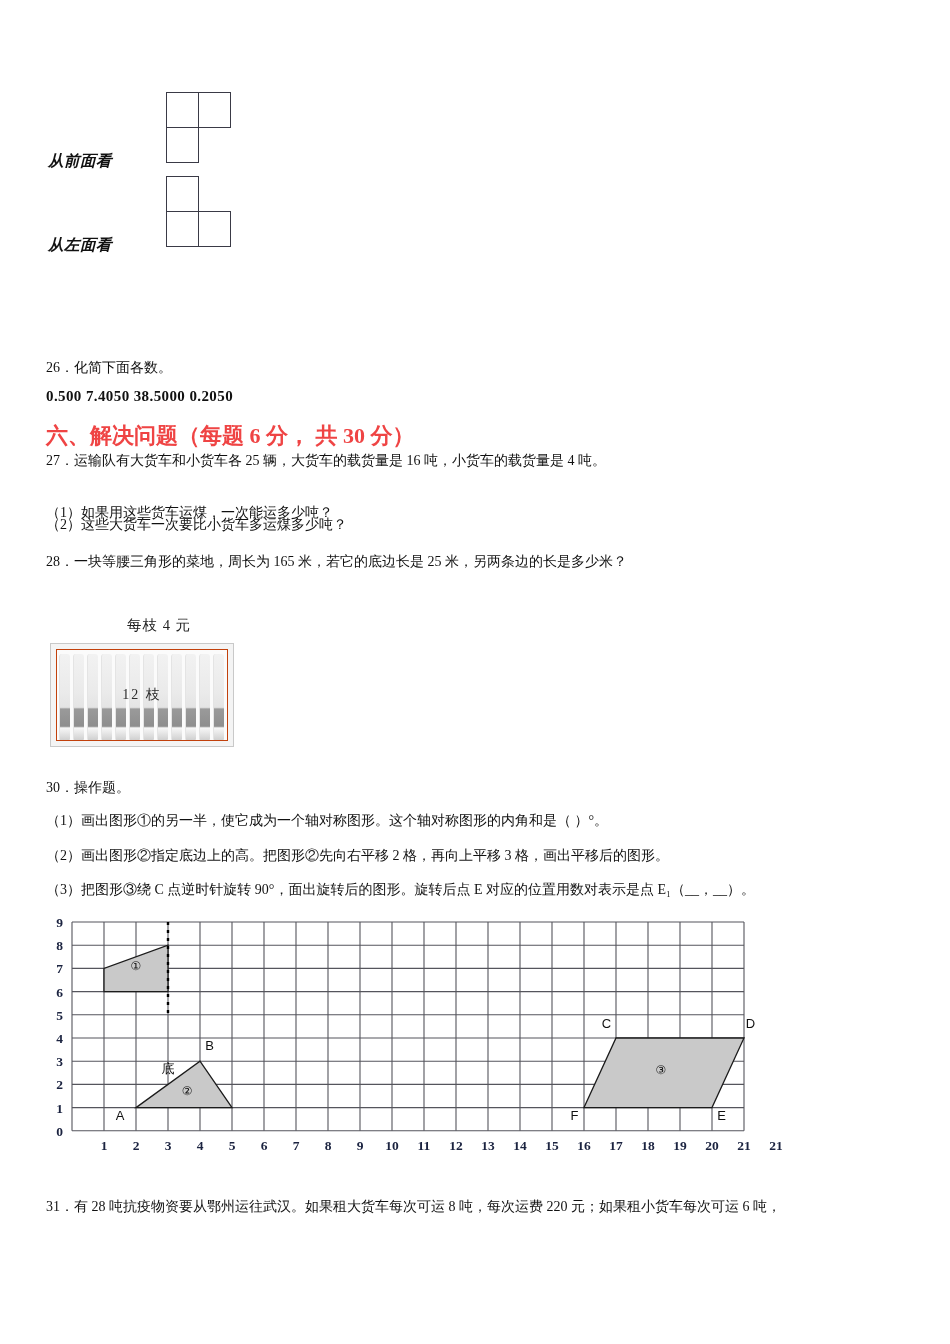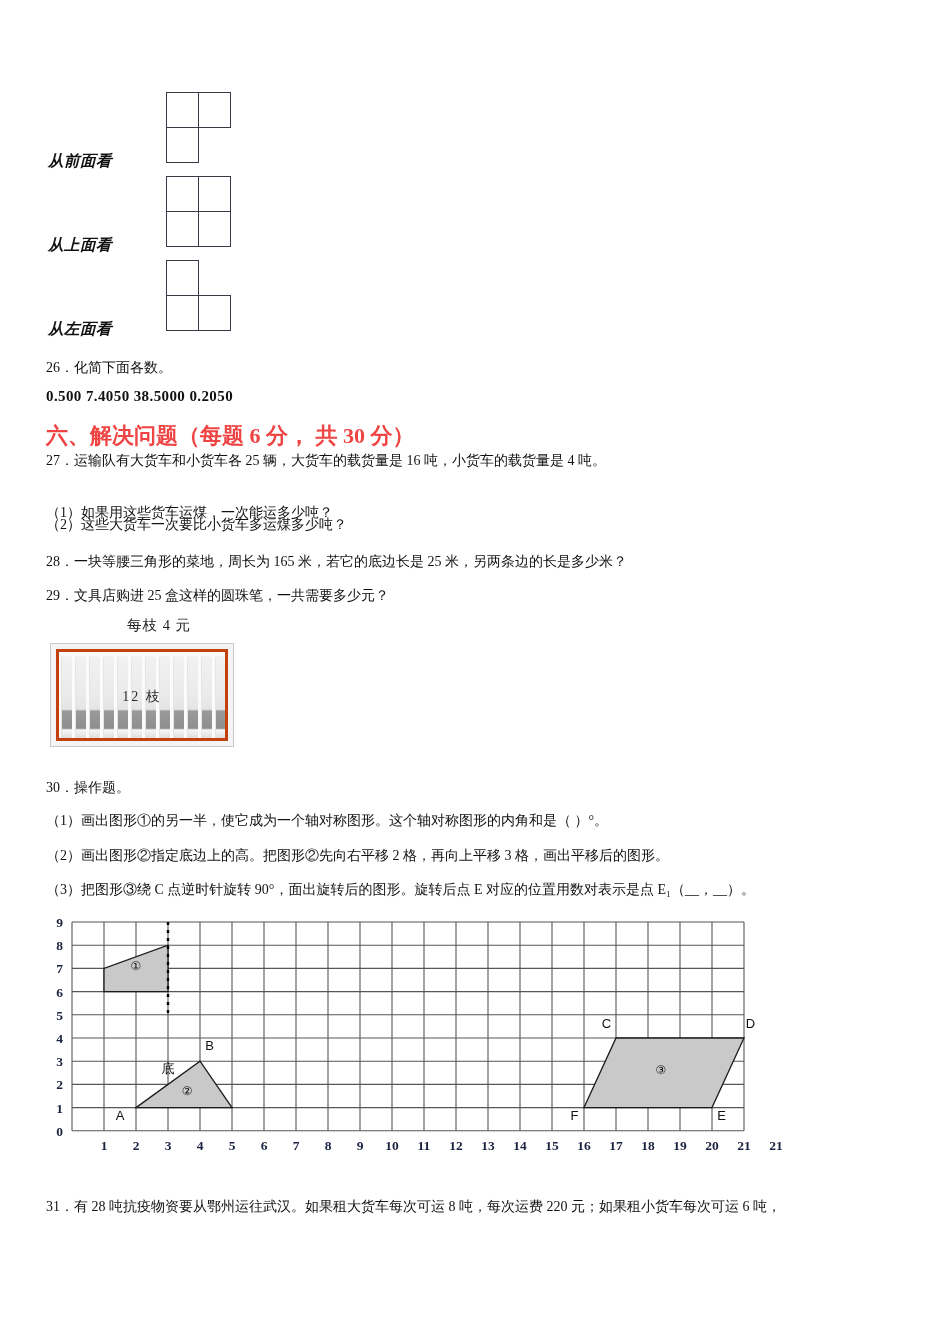--- a/index.html
+++ b/index.html
@@ -26,21 +26,21 @@
 
   
   .q{position:absolute;font-size:14px;line-height:1.5;color:#111;white-space:nowrap;}
   .sec-head{position:absolute;font-size:22px;font-weight:700;color:#ef4444;white-space:nowrap;}
   .nums{position:absolute;font-size:15px;font-weight:700;color:#111;white-space:nowrap;letter-spacing:.4px;}
 
   
   .penwrap{position:absolute;left:50px;top:616px;width:200px;}
   .pen-price{font-size:14.5px;color:#222;text-align:center;width:182px;margin-left:18px;letter-spacing:1px;font-family:Liberation Serif, serif;}
   .penbox{position:relative;margin-top:8px;width:184px;height:104px;background:#f4f4f4;border:1.5px solid #c9c9c9;box-sizing:border-box;}
-  .penbox-inner{position:absolute;left:5px;top:5px;right:5px;bottom:5px;border:3px solid #c2410c;background:#fbfbfb;overflow:hidden;text-decoration:underline;}
+  .penbox-inner{position:absolute;left:5px;top:5px;right:5px;bottom:5px;border:1px solid #c2410c;background:#fbfbfb;overflow:hidden;text-decoration:underline;}
   .pen{position:absolute;top:4px;width:10px;height:86px;background:linear-gradient(to bottom,#f2f2f2 0%,#eaeaea 46%,#e4e4e4 62%,#9a9a9a 64%,#8e8e8e 84%,#f7f7f7 86%,#d0d0d0 100%);border-radius:3px 3px 1px 1px;border-left:1px solid #e4e4e4;}
   .pen-count{position:absolute;left:0;right:0;top:36px;text-align:center;font-size:14px;color:#2b2b2b;letter-spacing:2px;z-index:5;}
 
   
   .gridfig{position:absolute;left:42px;top:908px;width:760px;height:250px;}
   .grid-svg{display:block;}
 
   
 </style>
 </head>
@@ -52,29 +52,20 @@
 
     <div class="view-row">
       <div class="view-label">从前面看</div>
       <div class="view-fig">
         <div class="cell" style="left:0px;top:4px;"></div>
         <div class="cell" style="left:32px;top:4px;"></div>
         <div class="cell" style="left:0px;top:39px;"></div>
       </div>
     </div>
 
-    <div class="view-row">
-      <div class="view-label">从上面看</div>
-      <div class="view-fig">
-        <div class="cell" style="left:0px;top:4px;"></div>
-        <div class="cell" style="left:32px;top:4px;"></div>
-        <div class="cell" style="left:0px;top:39px;"></div>
-        <div class="cell" style="left:32px;top:39px;"></div>
-      </div>
-    </div>
 
     <div class="view-row">
       <div class="view-label">从左面看</div>
       <div class="view-fig">
         <div class="cell" style="left:0px;top:4px;"></div>
         <div class="cell" style="left:0px;top:39px;"></div>
         <div class="cell" style="left:32px;top:39px;"></div>
       </div>
     </div>
 
@@ -84,21 +75,20 @@
   <div class="nums" style="left:46px;top:388px;">0.500    7.4050    38.5000    0.2050</div>
 
   <div class="sec-head" style="left:46px;top:421px;">六、解决问题（每题 6 分， 共 30 分）</div>
 
   <div class="q" style="left:46px;top:450px;">27．运输队有大货车和小货车各 25 辆，大货车的载货量是 16 吨，小货车的载货量是 4 吨。</div>
   <div class="q" style="left:46px;top:482px;margin-top:20px;">（1）如果用这些货车运煤，一次能运多少吨？</div>
   <div class="q" style="left:46px;top:514px;">（2）这些大货车一次要比小货车多运煤多少吨？</div>
 
   <div class="q" style="left:46px;top:551px;">28．一块等腰三角形的菜地，周长为 165 米，若它的底边长是 25 米，另两条边的长是多少米？</div>
 
-  <div class="q" style="left:46px;top:585px;">29．文具店购进 25 盒这样的圆珠笔，一共需要多少元？</div>
 
   <div class="penwrap">
     <div class="pen-price">每枝 4 元</div>
     <div class="penbox">
       <div class="penbox-inner">
         <div class="pen" style="left:2px;"></div>
         <div class="pen" style="left:16px;"></div>
         <div class="pen" style="left:30px;"></div>
         <div class="pen" style="left:44px;"></div>
         <div class="pen" style="left:58px;"></div>

